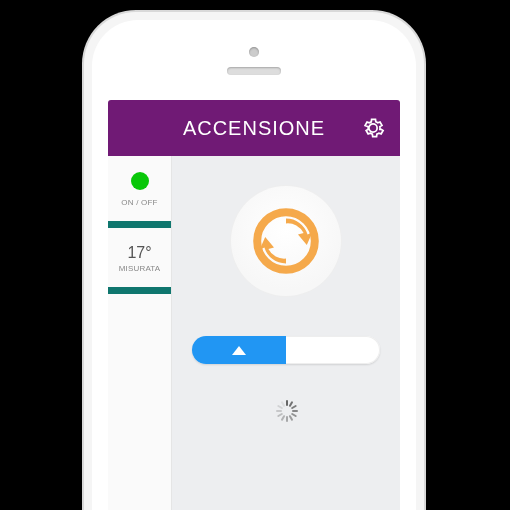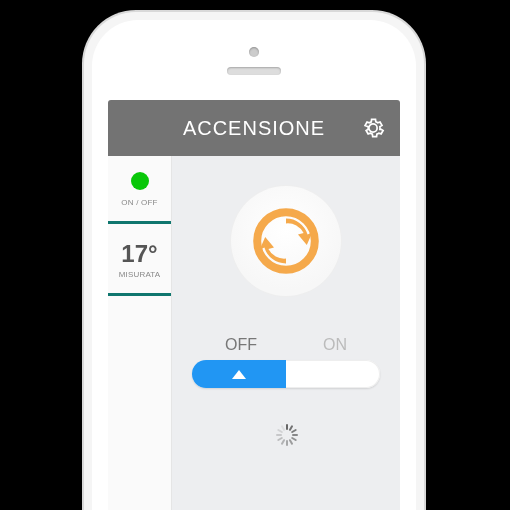--- a/index.html
+++ b/index.html
@@ -50,21 +50,21 @@
     position:absolute;
     left:16px; right:16px; top:80px; bottom:20px;
     background:#edeef0;
     display:flex;
     flex-direction:column;
     overflow:hidden;
     border-radius:3px;
   }
   .header {
     height:56px;
-    background:#737373;
+    background:#701a75;
     color:#fff;
     display:flex;
     align-items:center;
     justify-content:center;
     position:relative;
     font-size:20px;
     font-weight:300;
     letter-spacing:1px;
   }
   .gear {
@@ -74,42 +74,42 @@
   }
   .content { flex:1; display:flex; }
   .sidebar {
     width:64px;
     background:#fafafa;
     border-right:1px solid #e5e5e5;
     display:flex;
     flex-direction:column;
   }
   .side-item {
-    border-bottom:3px solid #0f766e;
+    border-bottom:7px solid #0f766e;
     padding:12px 4px 10px;
     display:flex;
     flex-direction:column;
     align-items:center;
     text-align:center;
     cursor:pointer;
   }
   .side-item.tall{padding-top:16px;padding-bottom:14px;}
   .dot {
     width:18px;height:18px;border-radius:50%;background:#09c709;
     margin-bottom:8px;
   }
   .side-small {
     font-size:8px;
     color:#888;
     letter-spacing:.2px;
   }
   .side-big {
-    font-size:24px;
+    font-size:16px;
     color:#555;
-    font-weight:700;
+    font-weight:400;
     margin-bottom:2px;
   }
   .fan-icon {
     width:26px;height:26px;margin-bottom:4px;
     position:relative;
   }
   .main {
     flex:1;
     display:flex;
     flex-direction:column;
@@ -193,24 +193,20 @@
         <div class="main">
           <div class="big-icon">
             <svg viewBox="0 0 100 100">
               <circle cx="50" cy="50" r="36" fill="none" stroke="#f5a94b" stroke-width="10"></circle>
               <path d="M50 22a28 28 0 0 1 27 20l6-3-7 16-11-13 7-2A22 22 0 0 0 50 28z" fill="#f5a94b"></path>
               <path d="M50 78a28 28 0 0 1-27-20l-6 3 7-16 11 13-7 2a22 22 0 0 0 22 12z" fill="#f5a94b"></path>
             </svg>
           </div>
 
           <div class="toggle-zone">
-            <div class="toggle-labels">
-              <span class="active">OFF</span>
-              <span>ON</span>
-            </div>
             <div class="track">
               <div class="track-fill">
                 <div class="thumb-arrow"></div>
               </div>
             </div>
           </div>
 
           <div class="spinner">
             <span style="transform:rotate(0deg);opacity:1"></span>
             <span style="transform:rotate(30deg);opacity:.92"></span>

